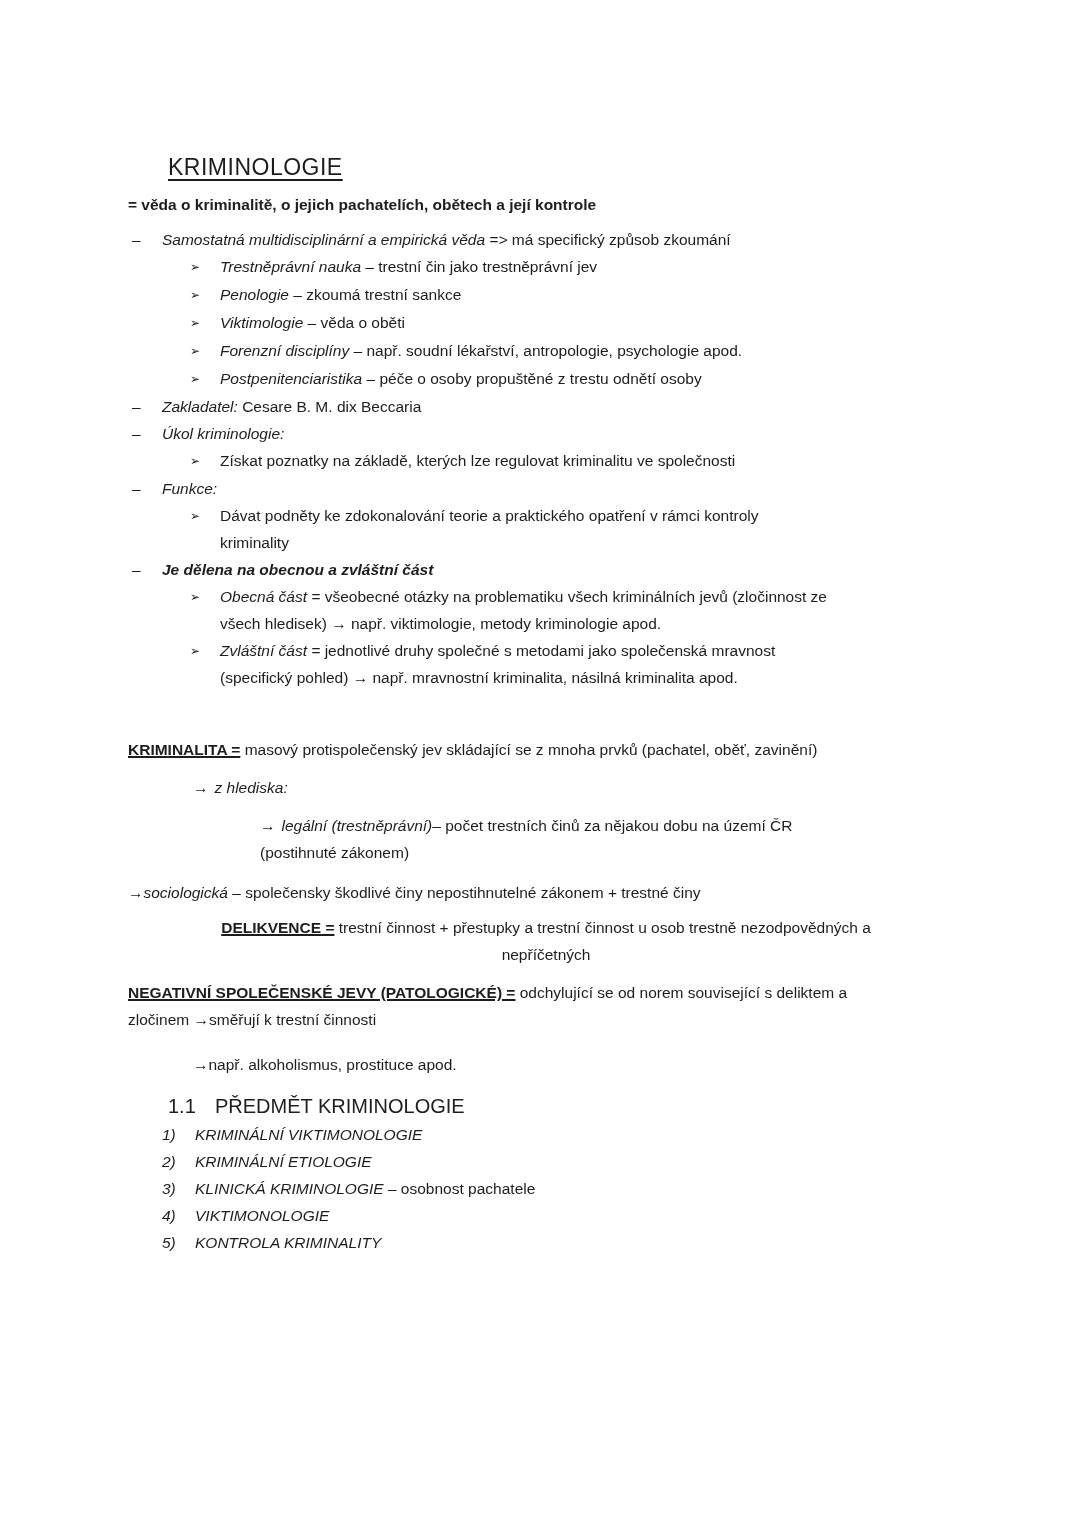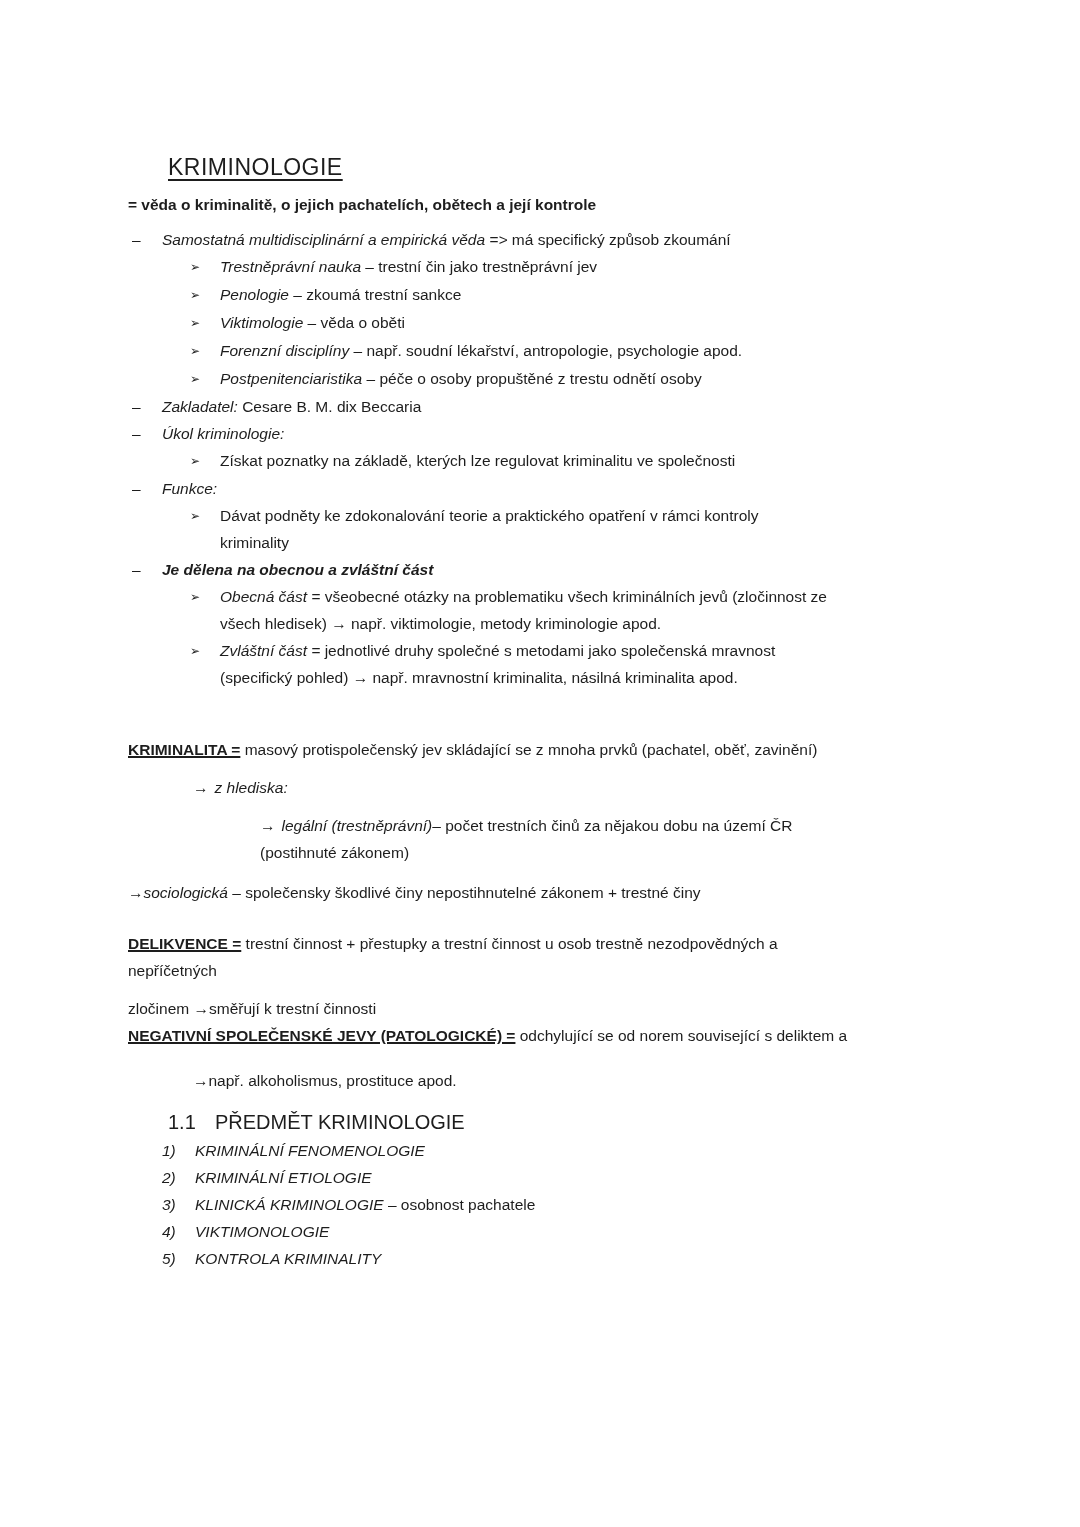--- a/index.html
+++ b/index.html
@@ -47,21 +47,21 @@
   .iu { font-style:italic; }
   .bu { font-weight:bold; text-decoration:underline; text-decoration-thickness:1.5px; }
 
   .outline { margin-top:8px; }
 
   
   .p-kriminalita { margin-top:45px; white-space:nowrap; }
   .p-hlediska { margin-top:11px; margin-left:65px; white-space:nowrap; }
   .p-legalni { margin-top:11px; margin-left:132px; }
   .p-socio { margin-top:13px; white-space:nowrap; }
-  .p-delikvence { margin-top:24px; }
+  .p-delikvence { margin-top:8px;text-align:center; }
   .p-negativni { margin-top:11px; }
   .p-napr { margin-top:18px; margin-left:65px; white-space:nowrap; }
 
   .ar-sp { margin-right:6px; }
 
   
   .heading { margin-top:13px; margin-left:40px; font-size:20px; line-height:30px; }
   .hnum { flex:0 0 47px; }
 
   
@@ -165,35 +165,35 @@
     </div>
 
     <div class="p-socio"><span>→</span><span class="i">sociologická</span><span> – společensky škodlivé činy nepostihnutelné zákonem + trestné činy</span></div>
 
     <div class="p-delikvence">
       <div class="ln"><span class="bu">DELIKVENCE =</span><span> trestní činnost + přestupky a trestní činnost u osob trestně nezodpovědných a</span></div>
       <div class="ln">nepříčetných</div>
     </div>
 
     <div class="p-negativni">
+      <div class="ln"><span class="bu">NEGATIVNÍ SPOLEČENSKÉ JEVY (PATOLOGICKÉ) =</span><span> odchylující se od norem související s deliktem a</span></div>
       <div class="ln">zločinem →směřují k trestní činnosti</div>
-      <div class="ln"><span class="bu">NEGATIVNÍ SPOLEČENSKÉ JEVY (PATOLOGICKÉ) =</span><span> odchylující se od norem související s deliktem a</span></div>
     </div>
 
     <div class="p-napr"><span>→</span><span>např. alkoholismus, prostituce apod.</span></div>
 
     <div class="heading row">
       <div class="hnum">1.1</div>
       <div>PŘEDMĚT KRIMINOLOGIE</div>
     </div>
 
     <div class="nlist">
       <div class="row nitem">
         <div class="nnum">1)</div>
-        <div class="t"><span class="iu">KRIMINÁLNÍ FENOMENOLOGIE</span><span></span></div>
+        <div class="t"><span class="iu">KRIMINÁLNÍ VIKTIMONOLOGIE</span><span></span></div>
       </div>
       <div class="row nitem">
         <div class="nnum">2)</div>
         <div class="t"><span class="iu">KRIMINÁLNÍ ETIOLOGIE</span><span></span></div>
       </div>
       <div class="row nitem">
         <div class="nnum">3)</div>
         <div class="t"><span class="iu">KLINICKÁ KRIMINOLOGIE</span><span> – osobnost pachatele</span></div>
       </div>
       <div class="row nitem">

